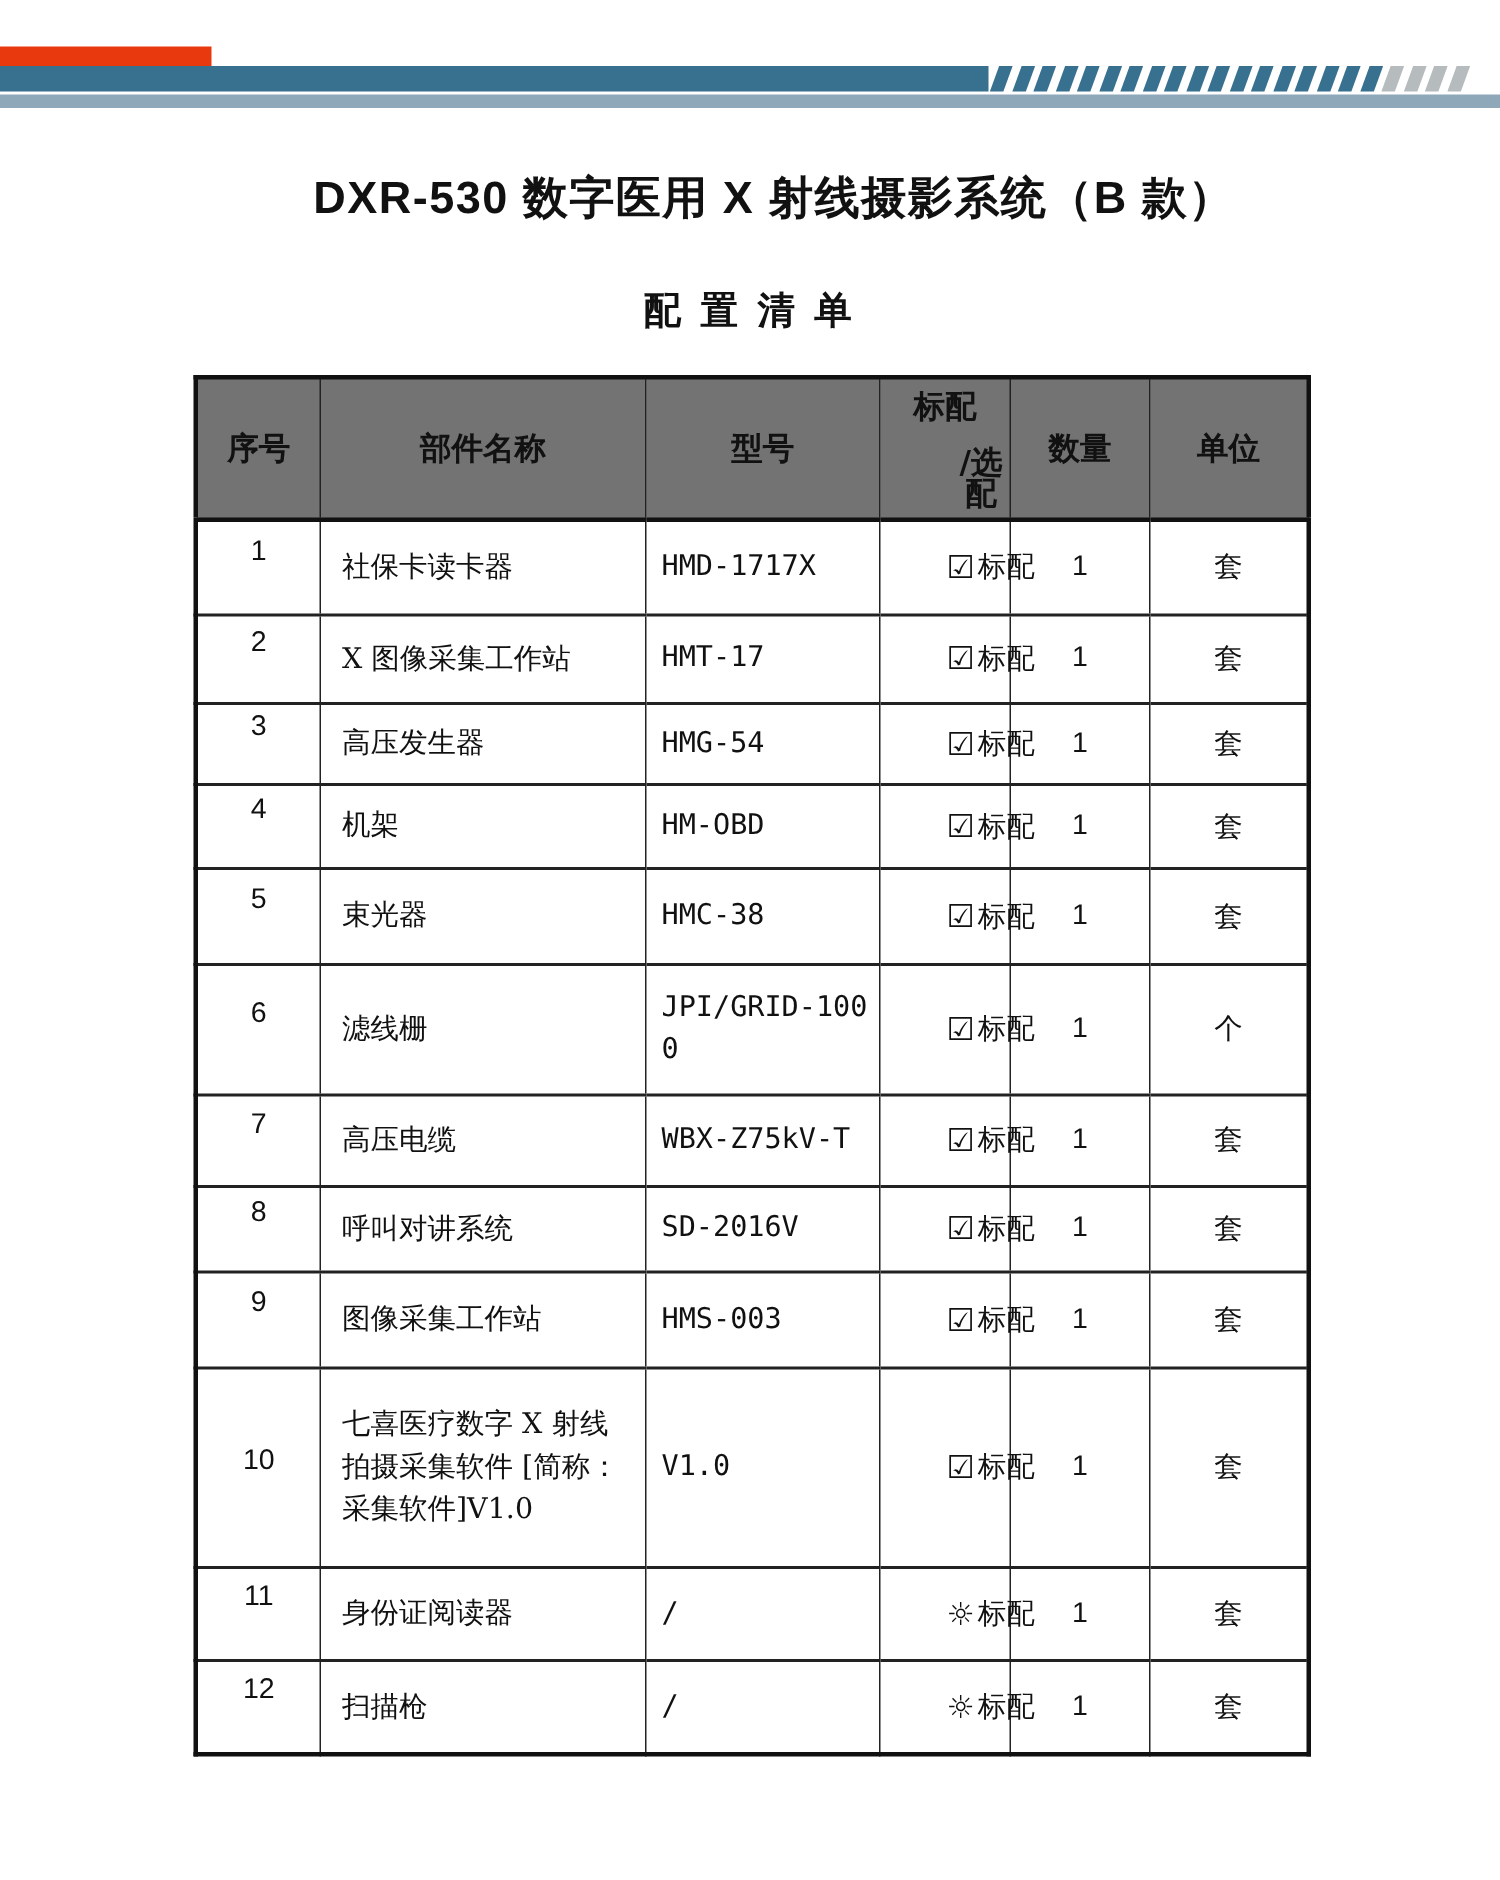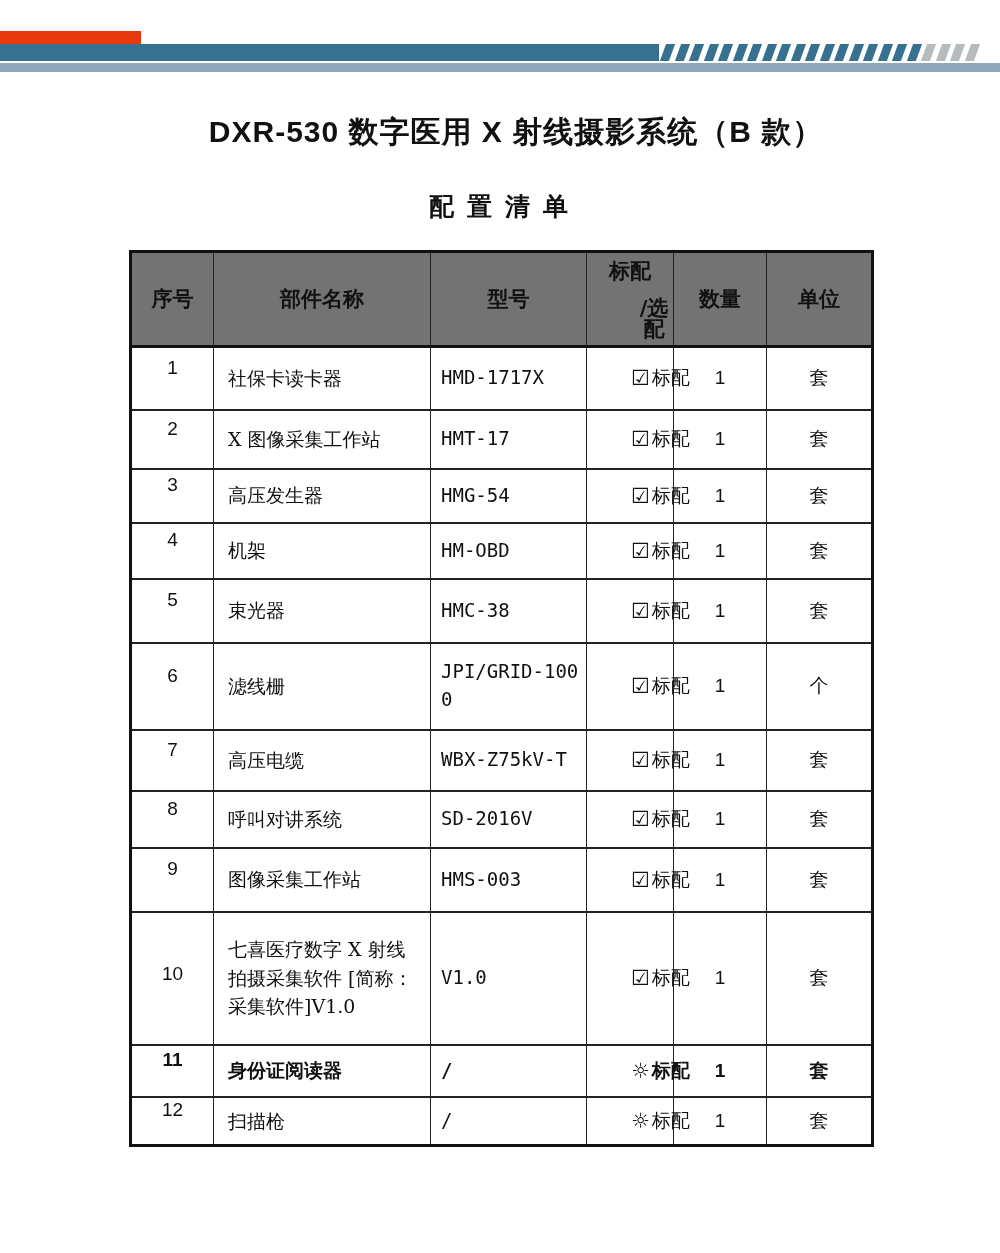--- a/index.html
+++ b/index.html
@@ -55,21 +55,21 @@
   td.c-config { text-align: center; font-family: "DejaVu Serif", "Liberation Serif", serif;
                 white-space: nowrap; padding-left: 44px; }
   td.c-qty  { text-align: center; font-size: 20px; font-family: "Liberation Sans", sans-serif; }
   td.c-unit { text-align: center; font-family: "DejaVu Serif", "Liberation Serif", serif; }
   .cfg-icon { font-family: "DejaVu Sans", sans-serif; font-size: 21px;
               position: relative; top: 1px; margin-right: 2px; }
   
   tr.r1 { height: 63px; }  tr.r2 { height: 59px; }  tr.r3 { height: 54px; }
   tr.r4 { height: 56px; }  tr.r5 { height: 64px; }  tr.r6 { height: 87px; }
   tr.r7 { height: 61px; }  tr.r8 { height: 57px; }  tr.r9 { height: 64px; }
-  tr.r10 { height: 133px; } tr.r11 { height: 52px; font-weight: bold; } tr.r12 { height: 49px; }
+  tr.r10 { height: 133px; } tr.r11 { height: 62px; } tr.r12 { height: 63px; }
   tr.r13 { height: 80px; }
   tr.r10 td.c-index { padding-bottom: 10px; }
 </style>
 </head>
 <body>
 
 <div class="banner">
   <div class="banner-red"></div>
   <div class="banner-teal"></div>
   <div class="banner-stripes">

